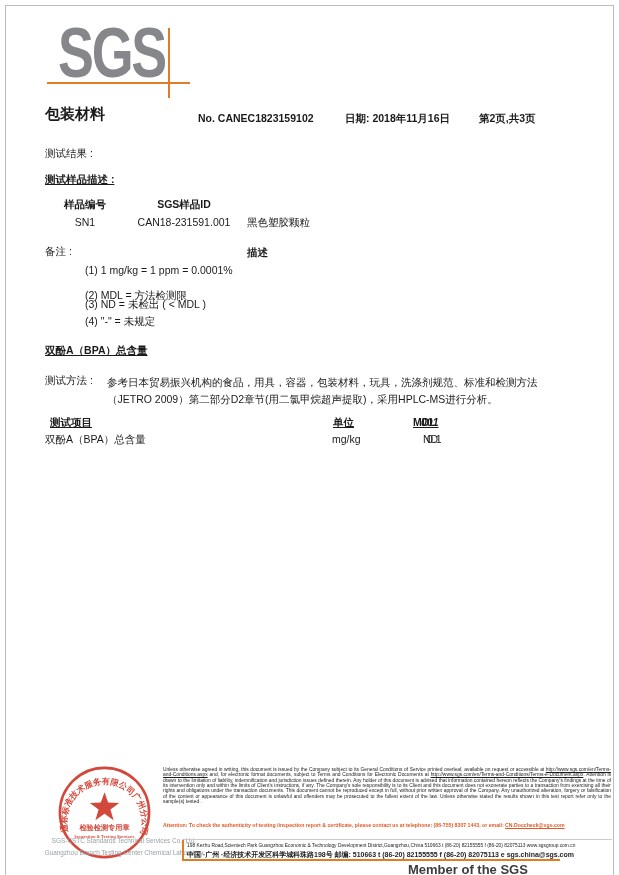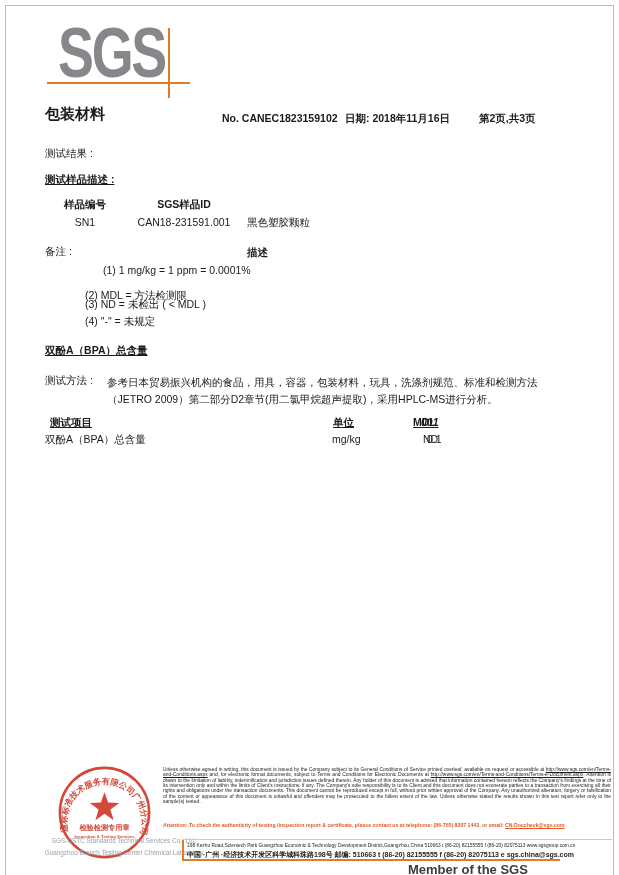--- a/index.html
+++ b/index.html
@@ -63,41 +63,41 @@
 </head>
 <body>
 
 <div class="page-border"></div>
 
 <div class="abs sgs-logo">SGS</div>
 <div class="abs logo-hline"></div>
 <div class="abs logo-vline"></div>
 
 <div class="abs report-title">包装材料</div>
-<div class="abs hdr" style="left:198px;margin-left:24px;">No. CANEC1823159102</div>
+<div class="abs hdr" style="left:198px;">No. CANEC1823159102</div>
 <div class="abs hdr" style="left:345px;">日期: 2018年11月16日</div>
 <div class="abs hdr" style="left:479px;">第2页,共3页</div>
 
 <div class="abs body-text" style="left:45px;top:147px;">测试结果 :</div>
 
 <div class="abs body-text bold ul" style="left:45px;top:173px;">测试样品描述 :</div>
 
 <div>
   <div class="abs body-text bold center sample-col1" style="top:198px;">样品编号</div>
   <div class="abs body-text bold center sample-col2" style="top:198px;">SGS样品ID</div>
   <div class="abs body-text bold sample-col3" style="top:198px;margin-top:48px;">描述</div>
   <div>
     <div class="abs body-text center sample-col1" style="top:216px;">SN1</div>
     <div class="abs body-text center sample-col2" style="top:216px;">CAN18-231591.001</div>
     <div class="abs body-text sample-col3" style="top:216px;">黑色塑胶颗粒</div>
   </div>
 </div>
 
 <div class="abs body-text" style="left:45px;top:245px;">备注 :</div>
-<div class="abs body-text note-item" style="top:264px;margin-left:18px;">(1) 1 mg/kg = 1 ppm = 0.0001%</div>
+<div class="abs body-text note-item" style="top:264px;">(1) 1 mg/kg = 1 ppm = 0.0001%</div>
 <div class="abs body-text note-item" style="top:289px;">(2) MDL = 方法检测限</div>
 <div class="abs body-text note-item" style="top:298px;">(3) ND = 未检出 ( &lt; MDL )</div>
 <div class="abs body-text note-item" style="top:315px;">(4) "-" = 未规定</div>
 
 <div class="abs body-text bold ul" style="left:45px;top:344px;">双酚A（BPA）总含量</div>
 <div class="abs body-text" style="left:45px;top:374px;">测试方法 :</div>
 <div class="abs body-text method-text" style="top:374px;">参考日本贸易振兴机构的食品，用具，容器，包装材料，玩具，洗涤剂规范、标准和检测方法（JETRO 2009）第二部分D2章节(用二氯甲烷超声提取)，采用HPLC-MS进行分析。</div>
 
 <div>
   <div class="abs body-text bold ul" style="left:50px;top:416px;">测试项目</div>

